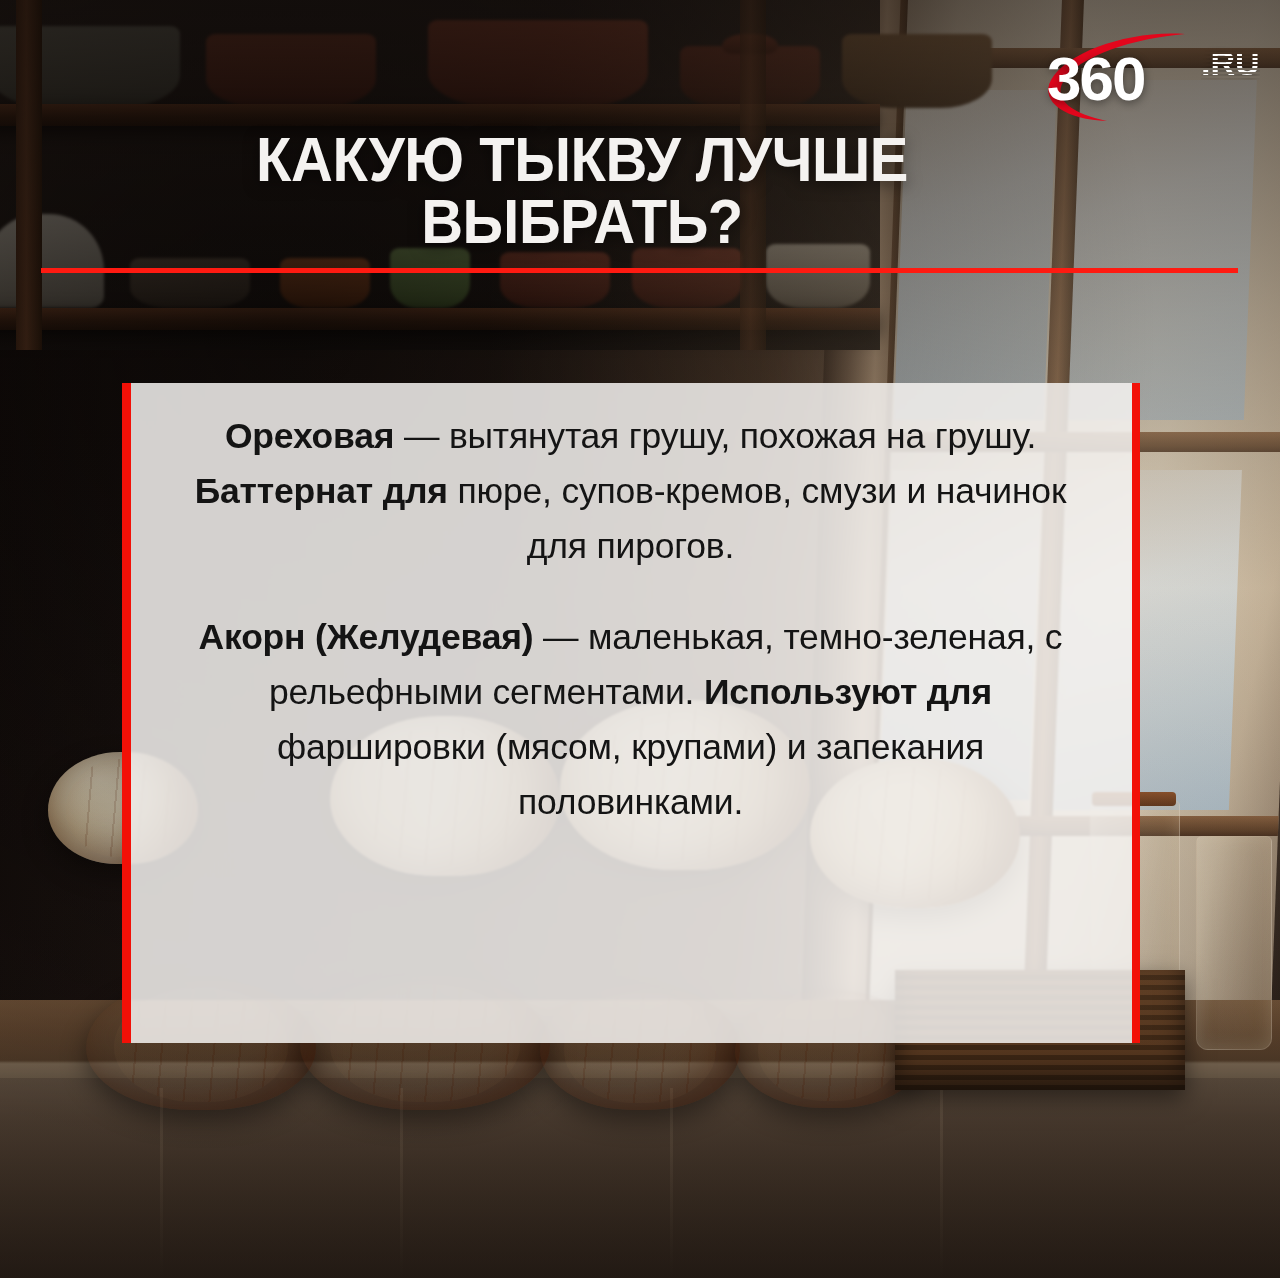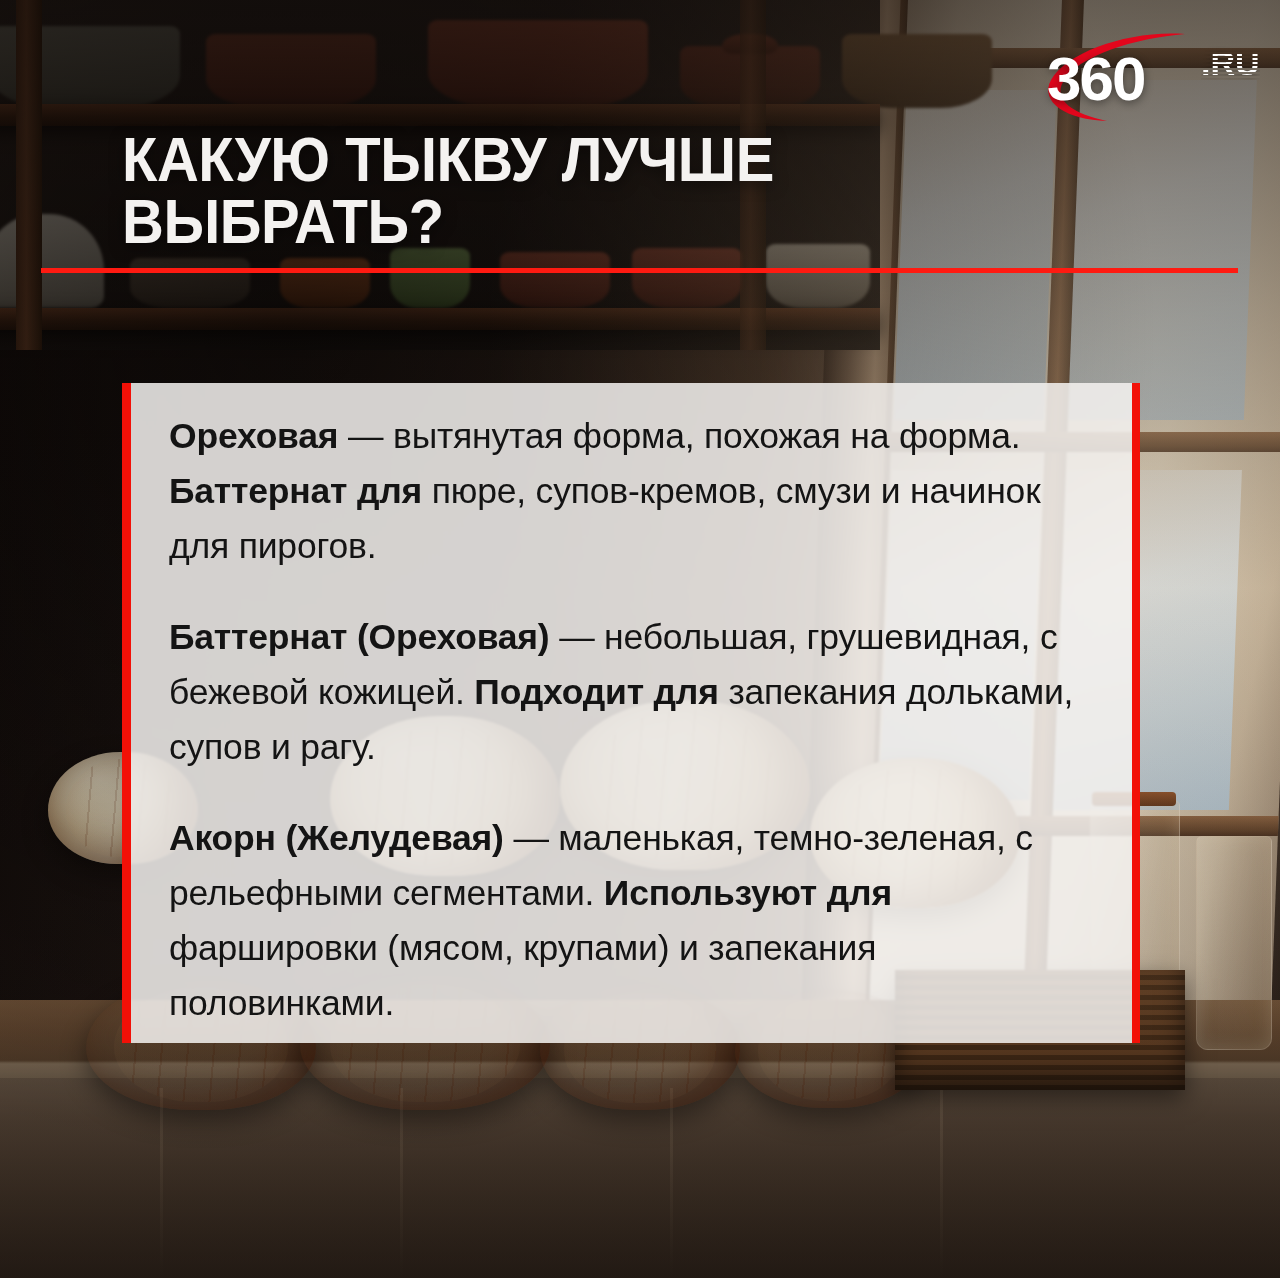--- a/index.html
+++ b/index.html
@@ -155,21 +155,21 @@
   
   .vignette {
     position:absolute; inset:0;
     background:
       linear-gradient(180deg, rgba(12,7,5,.62) 0%, rgba(12,7,5,.34) 24%, rgba(12,7,5,.10) 46%, rgba(12,7,5,.18) 78%, rgba(12,7,5,.42) 100%),
       radial-gradient(ellipse at 22% 26%, rgba(0,0,0,.55) 0%, rgba(0,0,0,0) 62%);
     pointer-events:none;
   }
 
   
-  .content { position:absolute; inset:0; }
+  .content { position:absolute; inset:0;text-align:center; }
 
   .logo {
     position:absolute; left:1033px; top:22px; width:230px; height:105px;
   }
   .logo-swoosh {
     position:absolute; left:0; top:6px; width:230px; height:96px;
   }
   .logo-text {
     position:absolute; left:14px; top:26px;
     font-family:"Liberation Sans", sans-serif;
@@ -309,24 +309,21 @@
       <div class="logo-ru">.RU</div>
     </div>
 
     <div class="headline">КАКУЮ ТЫКВУ ЛУЧШЕ
 ВЫБРАТЬ?</div>
 
     <div class="rule"></div>
 
     <div class="card">
       <p class="para">
-        <b>Ореховая</b><span> — вытянутая форма, похожая на форма. </span><b>Баттернат для</b><span> пюре, супов-кремов, смузи и начинок для пирогов.</span>
-      </p>
-      <p class="para">
-        <b>Баттернат (Ореховая)</b><span> — небольшая, грушевидная, с бежевой кожицей. </span><b>Подходит для</b><span> запекания дольками, супов и рагу.</span>
+        <b>Ореховая</b><span> — вытянутая грушу, похожая на грушу. </span><b>Баттернат для</b><span> пюре, супов-кремов, смузи и начинок для пирогов.</span>
       </p>
       <p class="para">
         <b>Акорн (Желудевая)</b><span> — маленькая, темно-зеленая, с рельефными сегментами. </span><b>Используют для</b><span> фаршировки (мясом, крупами) и запекания половинками.</span>
       </p>
     </div>
 
   </div>
 </div>
 
 </body></html>

